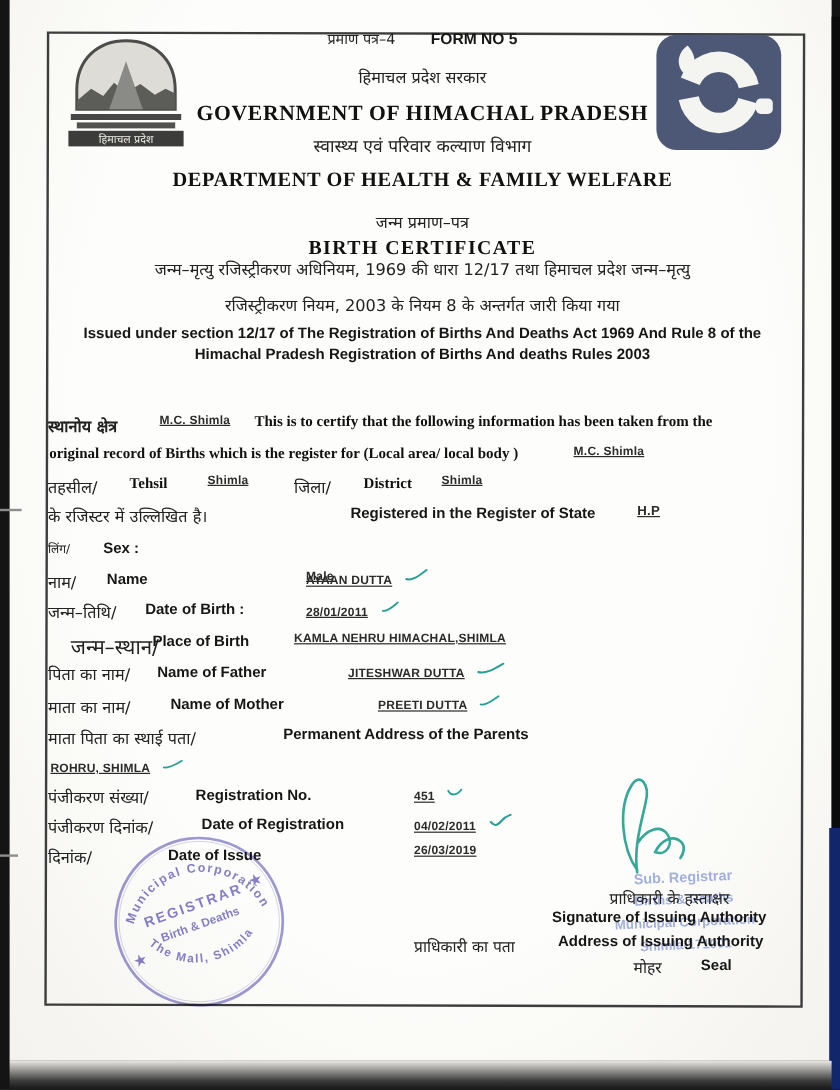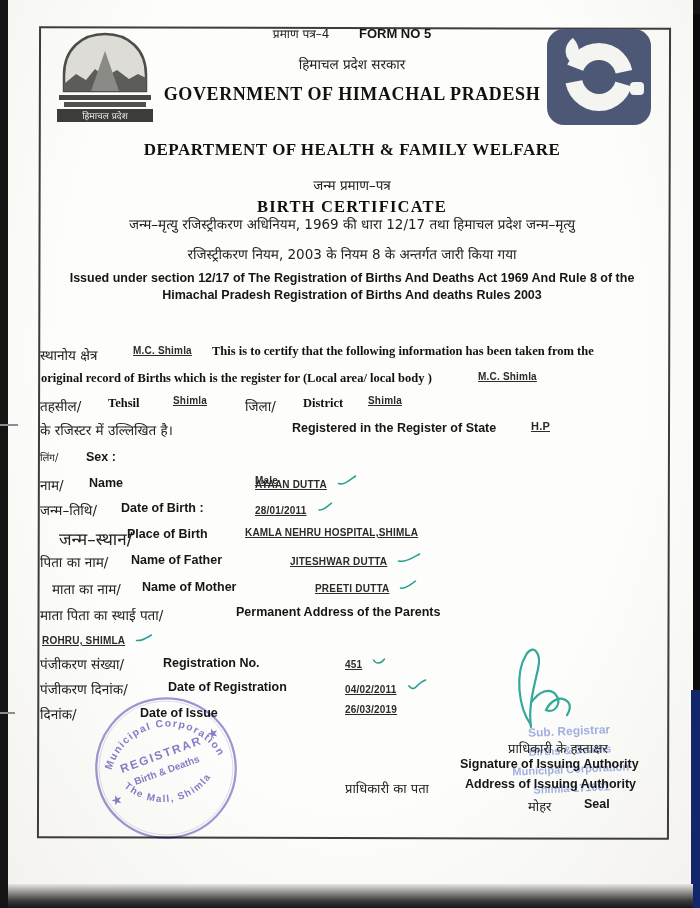--- a/index.html
+++ b/index.html
@@ -60,31 +60,32 @@
     <path d="M30,11 C39,21 37,32 28,35 C21,30 20,18 30,11 Z" fill="#f4f4f0"></path>
     <rect x="87" y="55" width="14" height="13" rx="4" fill="#f4f4f0"></rect>
   </svg>
 
   <div class="abs center" style="top:24px;">
     <span class="hi" style="font-size:12px;">प्रमाण पत्र–4</span>
     <span class="sansb" style="font-size:13px;margin-left:25px;">FORM NO 5</span>
   </div>
   <div class="abs center hi" style="top:55px;font-size:13.5px;">हिमाचल प्रदेश सरकार</div>
   <div class="abs center serifb" style="top:84px;font-size:18px;letter-spacing:.6px;">GOVERNMENT OF HIMACHAL PRADESH</div>
+  <div class="abs center hi" style="top:111px;font-size:14.5px;">स्वास्थ्य एवं परिवार कल्याण विभाग</div>
   <div class="abs center serifb" style="top:140px;font-size:17px;letter-spacing:.5px;">DEPARTMENT OF HEALTH &amp; FAMILY WELFARE</div>
 
   <div class="abs center hi" style="top:176px;font-size:13.5px;">जन्म प्रमाण–पत्र</div>
   <div class="abs center serifb" style="top:197px;font-size:16.5px;letter-spacing:1.2px;">BIRTH CERTIFICATE</div>
 
   <div class="abs center hi" style="top:215px;font-size:13.5px;">जन्म–मृत्यु रजिस्ट्रीकरण अधिनियम, 1969 की धारा 12/17 तथा हिमाचल प्रदेश जन्म–मृत्यु</div>
   <div class="abs center hi" style="top:245px;font-size:13.5px;">रजिस्ट्रीकरण नियम, 2003 के नियम 8 के अन्तर्गत जारी किया गया</div>
   <div class="abs center sansb" style="top:271px;font-size:12.5px;">Issued under section 12/17 of  The Registration of Births And Deaths Act 1969 And Rule 8 of the</div>
   <div class="abs center sansb" style="top:288px;font-size:12.5px;">Himachal Pradesh Registration of Births And deaths Rules 2003</div>
 
-  <div class="abs hi" style="left:40px;top:346px;font-size:13.5px;">स्थानोय क्षेत्र</div>
+  <div class="abs hi" style="left:40px;top:346px;font-size:13.5px;font-weight:bold;">स्थानोय क्षेत्र</div>
   <div class="abs val" style="left:133px;top:345px;">M.C. Shimla</div>
   <div class="abs serifb" style="left:212px;top:344px;font-size:12.5px;">This is to certify that the following information has been taken from the</div>
   <div class="abs serifb" style="left:41px;top:371px;font-size:12.5px;">original record of Births which is the register for (Local area/ local body )</div>
   <div class="abs val" style="left:478px;top:371px;">M.C. Shimla</div>
 
   <div class="abs hi" style="left:40px;top:397px;font-size:13.5px;">तहसील/</div>
   <div class="abs serifb" style="left:108px;top:396px;font-size:12.5px;">Tehsil</div>
   <div class="abs val" style="left:173px;top:395px;">Shimla</div>
   <div class="abs hi" style="left:245px;top:397px;font-size:13.5px;">जिला/</div>
   <div class="abs serifb" style="left:303px;top:396px;font-size:12.5px;">District</div>
@@ -105,29 +106,29 @@
       </svg></div>
 
   <div class="abs hi" style="left:40px;top:501px;font-size:13.5px;">जन्म–तिथि/</div>
   <div class="abs sansb" style="left:121px;top:501px;font-size:12.5px;">Date of Birth :</div>
   <div class="abs" style="left:255px;top:500px;"><span class="val">28/01/2011</span><svg class="tick" width="16" height="10" viewBox="0 0 16 10">
         <path d="M2,8 C6,9 11,4 14.5,1" stroke="#27a094" stroke-width="1.5" fill="none" stroke-linecap="round"></path>
       </svg></div>
 
   <div class="abs hi" style="left:40px;top:527px;font-size:17px;padding-left:19px;">जन्म–स्थान/</div>
   <div class="abs sansb" style="left:127px;top:527px;font-size:12.5px;">Place of Birth</div>
-  <div class="abs val" style="left:245px;top:527px;">KAMLA NEHRU HOSPITAL,SHIMLA</div>
+  <div class="abs val" style="left:245px;top:527px;">KAMLA NEHRU HIMACHAL,SHIMLA</div>
 
   <div class="abs hi" style="left:40px;top:553px;font-size:13.5px;">पिता का नाम/</div>
   <div class="abs sansb" style="left:131px;top:553px;font-size:12.5px;">Name of Father</div>
   <div class="abs" style="left:290px;top:551px;"><span class="val">JITESHWAR DUTTA</span><svg class="tick" width="24" height="10" viewBox="0 0 24 10">
         <path d="M1.5,8 C9,10 17,4 22.5,1" stroke="#27a094" stroke-width="1.6" fill="none" stroke-linecap="round"></path>
       </svg></div>
 
-  <div class="abs hi" style="left:40px;top:580px;font-size:13.5px;padding-left:12px;">माता का नाम/</div>
+  <div class="abs hi" style="left:40px;top:580px;font-size:13.5px;">माता का नाम/</div>
   <div class="abs sansb" style="left:142px;top:580px;font-size:12.5px;">Name of Mother</div>
   <div class="abs" style="left:287px;top:578px;margin-left:28px;"><span class="val">PREETI DUTTA</span><svg class="tick" width="18" height="10" viewBox="0 0 18 10">
         <path d="M1.5,8 C6,9.5 12,4 16.5,1.2" stroke="#27a094" stroke-width="1.5" fill="none" stroke-linecap="round"></path>
       </svg></div>
 
   <div class="abs hi" style="left:40px;top:606px;font-size:13.5px;">माता पिता का स्थाई पता/</div>
   <div class="abs sansb" style="left:236px;top:605px;font-size:12.5px;">Permanent Address of the Parents</div>
   <div class="abs" style="left:42px;top:630px;"><span class="val">ROHRU, SHIMLA</span><svg class="tick" width="18" height="8" viewBox="0 0 18 8">
         <path d="M1.5,6.5 C7,7.5 12,3.5 16.5,1" stroke="#27a094" stroke-width="1.5" fill="none" stroke-linecap="round"></path>
       </svg></div>

